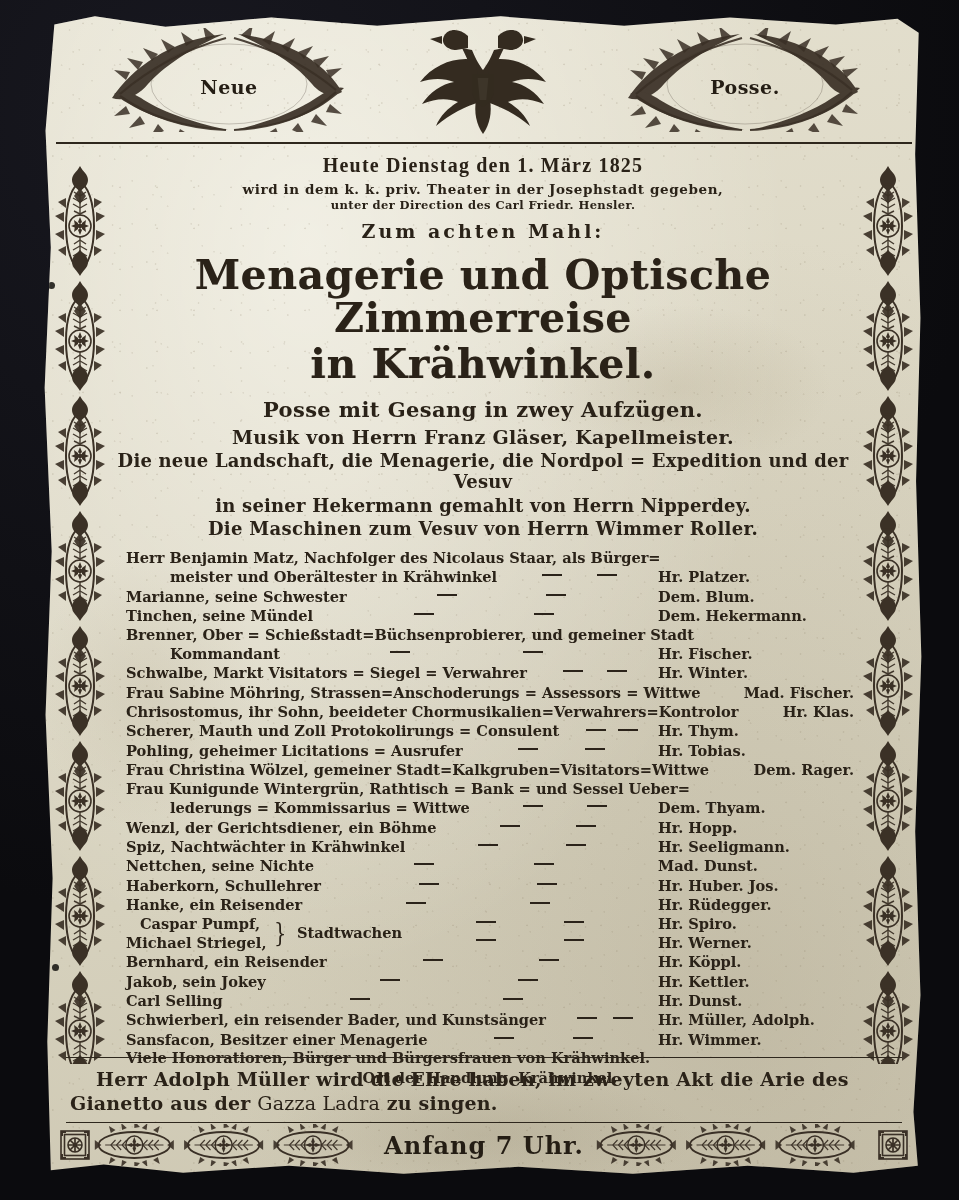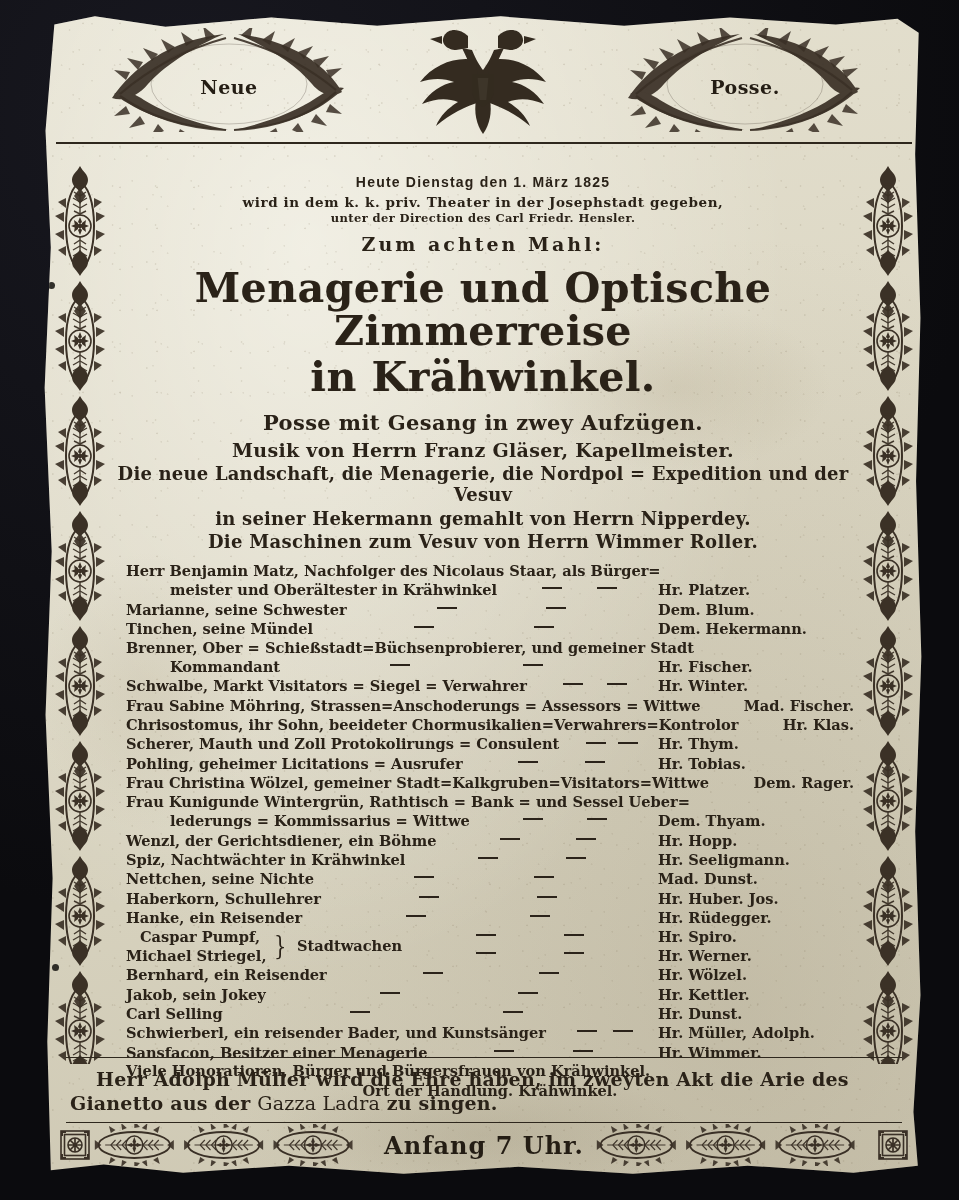--- a/index.html
+++ b/index.html
@@ -141,25 +141,25 @@
   
   .textcol {
     position: absolute;
     left: 70px;
     top: 140px;
     width: 742px;
     text-align: center;
   }
 
   .line-date {
-    font-family: Liberation Sans, sans-serif;
-    font-weight: bold;
-    font-size: 14px;
+    font-family: Liberation Serif, serif;
+    font-weight: bold;
+    font-size: 20px;
     letter-spacing: 1.2px;
-    margin: 20px 0 4px;
+    margin: 0 0 4px;
   }
   .line-theater {
     font-family: "DejaVu Serif", serif;
     font-weight: bold;
     font-size: 13.5px;
     letter-spacing: 0.6px;
     margin: 2px 0 1px;
   }
   .line-direction {
     font-family: "DejaVu Serif", serif;
@@ -726,21 +726,21 @@
                 <div>Hr. Spiro.</div>
                 <div>Hr. Werner.</div>
               </span>
             </div>
             <div class="cast-row">
               <span class="cast-role">Bernhard, ein Reisender</span>
               <span class="cast-dashes">
                 <i style="left: 30%;"></i>
                 <i style="left: 66%;"></i>
               </span>
-              <span class="cast-actor">Hr. Wölzel.</span>
+              <span class="cast-actor">Hr. Köppl.</span>
             </div>
             <div class="cast-row">
               <span class="cast-role">Jakob, sein Jokey</span>
               <span class="cast-dashes">
                 <i style="left: 30%;"></i>
                 <i style="left: 66%;"></i>
               </span>
               <span class="cast-actor">Hr. Kettler.</span>
             </div>
             <div class="cast-row">

